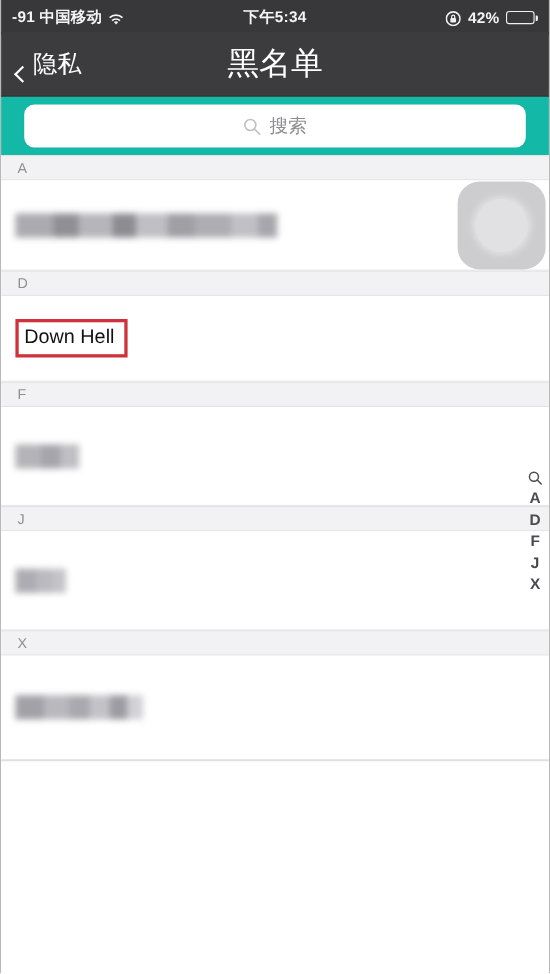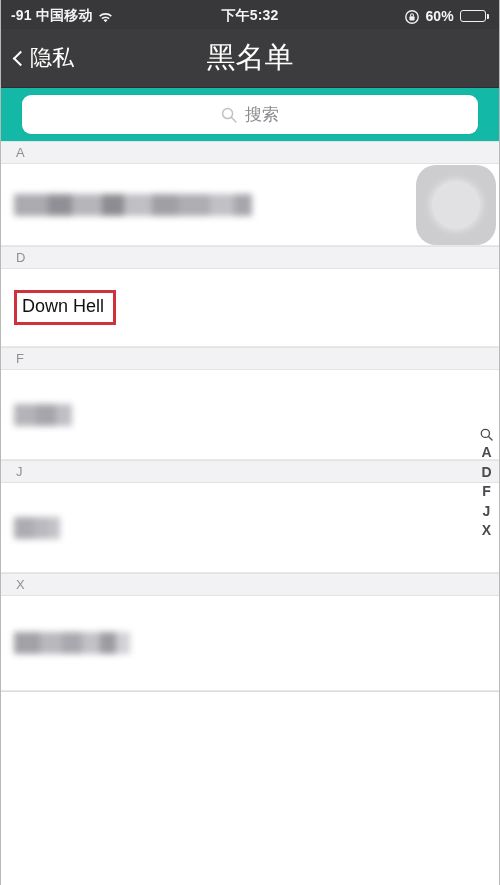--- a/index.html
+++ b/index.html
@@ -48,21 +48,21 @@
   }
 
   
   .nav-bar {
     position:absolute; top:29px; left:0; width:100%; height:59px;
     background:#3c3c3e;
     display:flex; align-items:center;
     border-bottom:1px solid #2e2e30;
   }
   .nav-back {
-    display:flex; align-items:center; gap:4px;
+    display:flex; align-items:flex-end; gap:4px;
     margin-left:14px; color:#ffffff;
     font-size:22px; cursor:pointer;
   }
   .chev {
     display:inline-block; width:11px; height:11px;
     border-left:2.6px solid #fff; border-bottom:2.6px solid #fff;
     transform:rotate(45deg);
     position:relative; top:0px;
   }
   .nav-title {
@@ -197,30 +197,30 @@
     <div class="sb-left">
       <span>-91 中国移动</span>
       <span class="wifi-icon">
         <svg viewBox="0 0 16 12" width="15" height="12">
           <path d="M8 10.6l-2.1-2.4a3.2 3.2 0 014.2 0L8 10.6z" fill="#f4f4f4"></path>
           <path d="M3.6 6.1l1.2 1.3a4.8 4.8 0 016.4 0l1.2-1.3a6.6 6.6 0 00-8.8 0z" fill="#f4f4f4"></path>
           <path d="M1.2 3.3l1.2 1.3a8.3 8.3 0 0111.2 0l1.2-1.3a10.1 10.1 0 00-13.6 0z" fill="#f4f4f4"></path>
         </svg>
       </span>
     </div>
-    <div class="sb-center">下午5:32</div>
+    <div class="sb-center">下午5:34</div>
     <div class="sb-right">
       <span class="lock-icon">
         <svg viewBox="0 0 14 14" width="14" height="14">
           <circle cx="7" cy="7" r="6.2" fill="none" stroke="#f0f0f0" stroke-width="1.4"></circle>
           <rect x="4.4" y="6.3" width="5.2" height="4.2" rx="1" fill="#f0f0f0"></rect>
           <path d="M5.6 6.3V5.2a1.4 1.4 0 012.8 0v1.1" fill="none" stroke="#f0f0f0" stroke-width="1.1"></path>
         </svg>
       </span>
-      <span>60%</span>
+      <span>42%</span>
       <span class="battery">
         <span class="battery-body"><span class="battery-fill"></span></span>
         <span class="battery-cap"></span>
       </span>
     </div>
   </div>
 
   <div class="nav-bar">
     <div class="nav-back">
       <span class="chev"></span>

